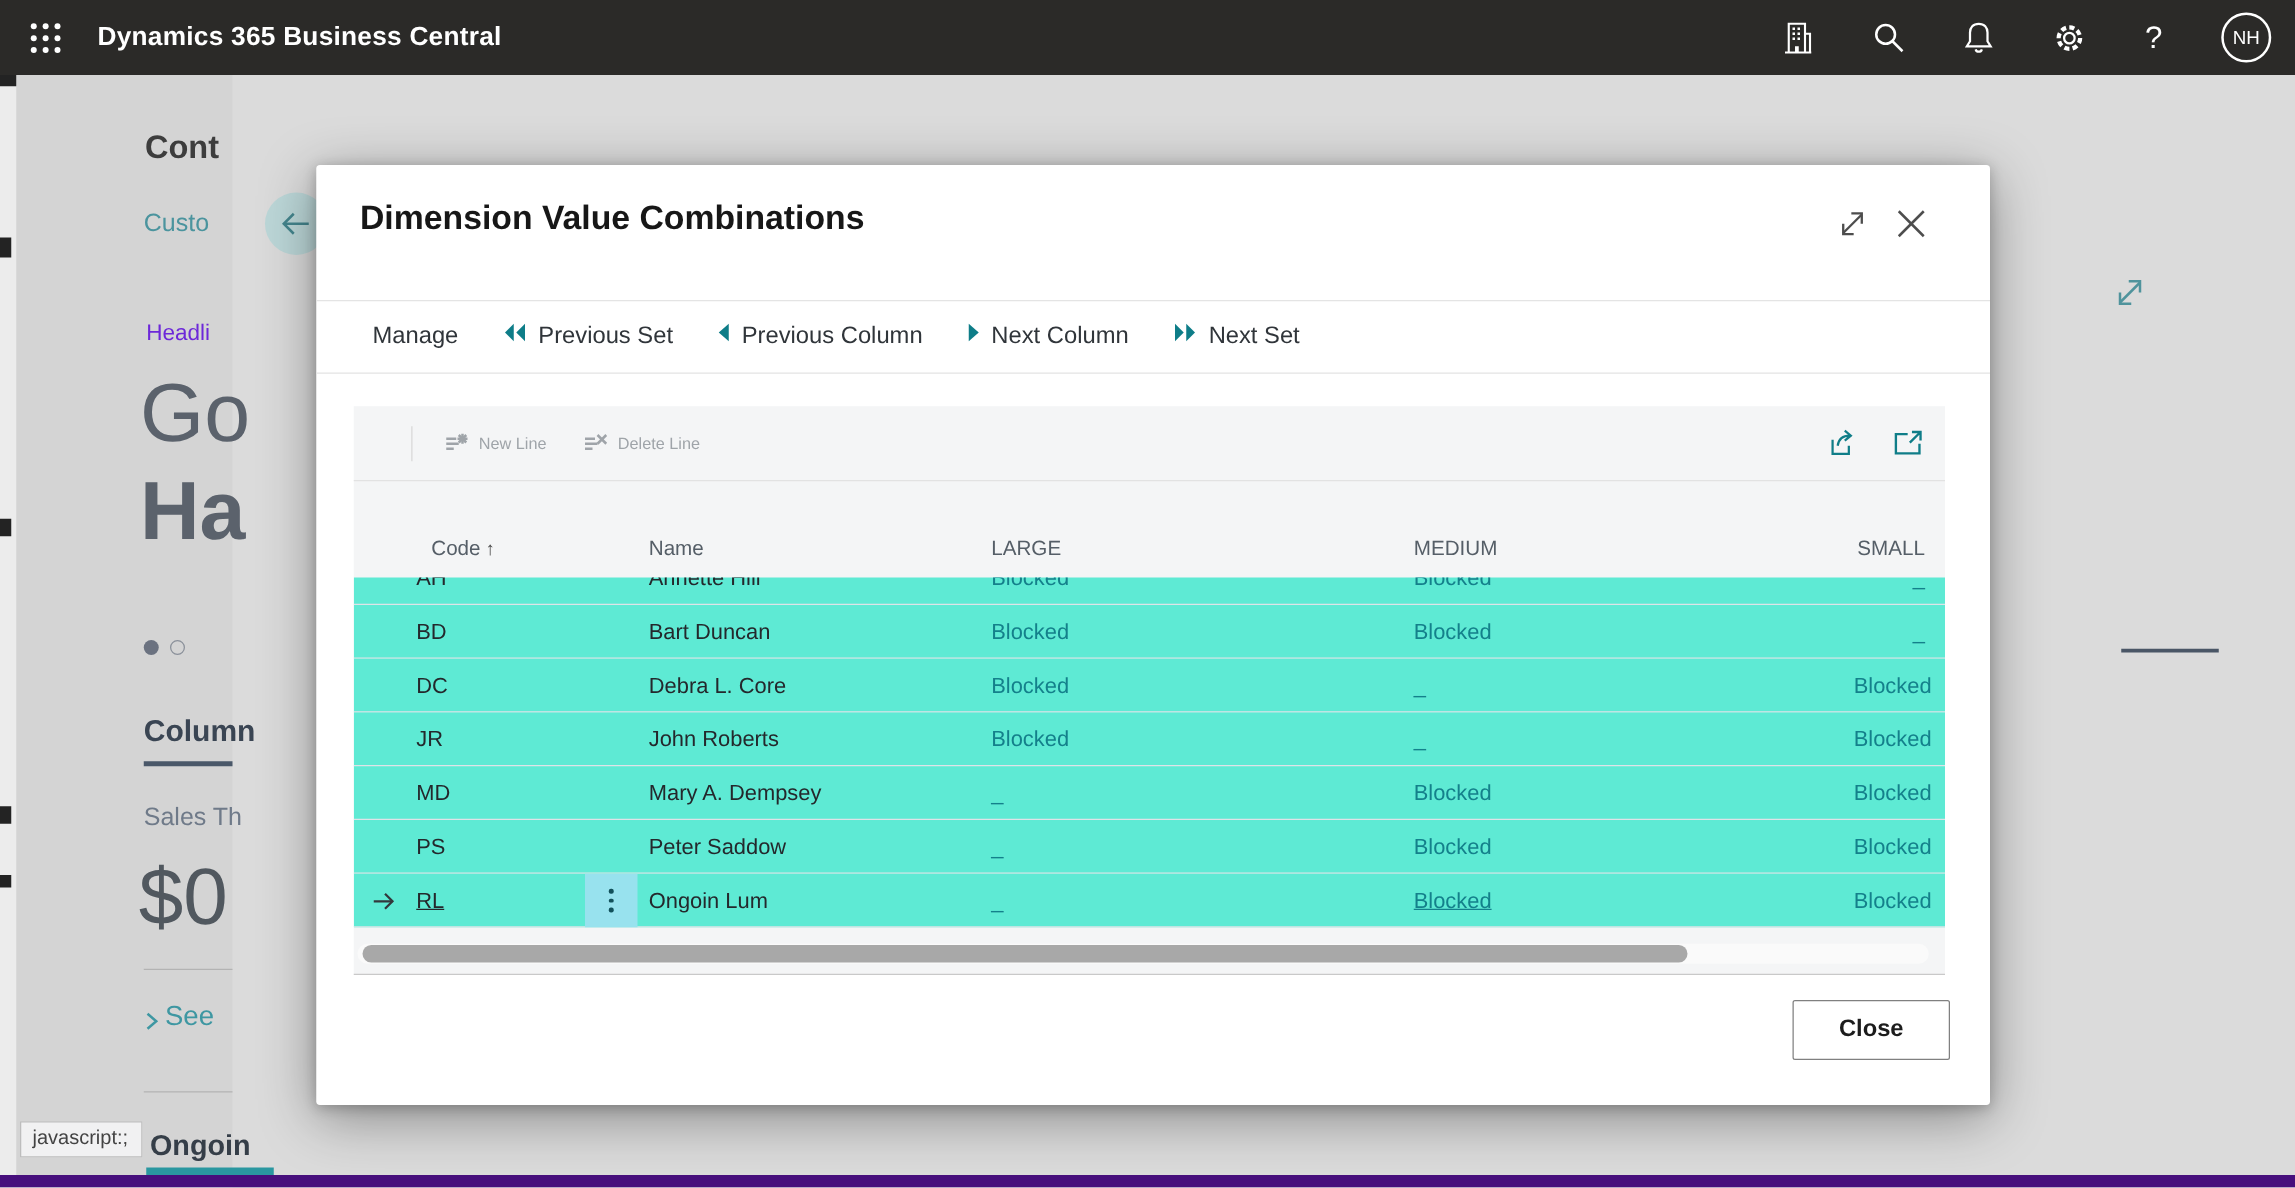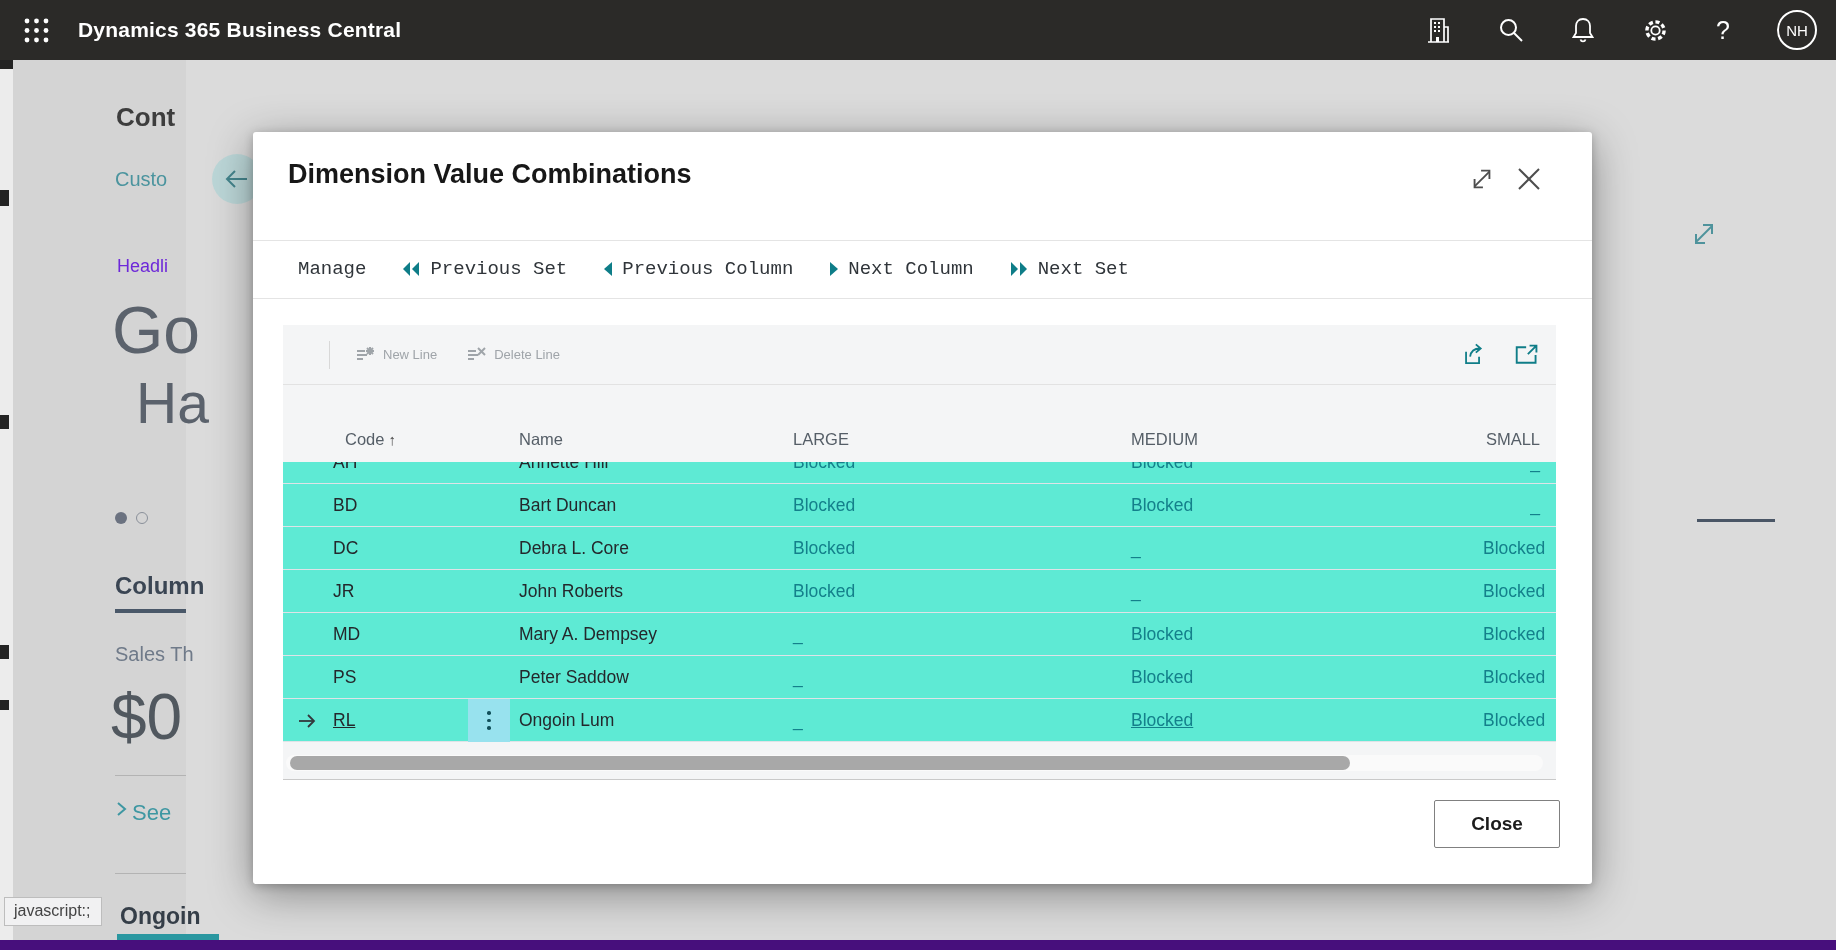--- a/index.html
+++ b/index.html
@@ -37,21 +37,21 @@
   #dialog { position:absolute; left:253px; top:132px; width:1339px; height:752px; background:#fff; z-index:10;
             border-radius:3px; box-shadow:0 10px 44px rgba(0,0,0,.38), 0 2px 10px rgba(0,0,0,.22); }
   #dlg-title { position:absolute; left:35px; top:27px; font-size:27px; font-weight:700; color:#171717; }
   .dlg-hicon { position:absolute; top:33px; width:28px; height:28px; color:#4d4d4d; cursor:pointer;
                display:flex; align-items:center; justify-content:center; }
   #dlg-expand { left:1215px; }
   #dlg-close { left:1262px; }
   #dlg-div1 { position:absolute; left:0; top:108px; width:1339px; border-top:1px solid #e4e4e4; }
   #dlg-toolbar { position:absolute; left:45px; top:108px; height:58px; display:flex; align-items:center; gap:36px;
                  font-size:19px; color:#30353a; }
-  .tbar-item { display:flex; align-items:center; gap:9px; cursor:pointer;font-family:Liberation Mono, monospace; }
+  .tbar-item { display:flex; align-items:flex-start; gap:9px; cursor:pointer; }
   .tbar-item svg { color:#0e7d88; }
   #dlg-div2 { position:absolute; left:0; top:166px; width:1339px; border-top:1px solid #e4e4e4; }
 
   
   #panel { position:absolute; left:30px; top:193px; width:1273px; height:455px; background:#f4f5f6;
            border-bottom:1px solid #c9c9c9; }
   #panel-titlebar { height:60px; display:flex; align-items:center; padding:0 16px 0 20px; border-bottom:1px solid #e2e2e2; }
   #panel-title { font-size:21px; font-weight:700; color:#3a4757; }
   #panel-vdiv { width:1px; height:28px; background:#d8d8d8; margin:0 26px; }
   .panel-action { display:flex; align-items:center; gap:8px; color:#9fa4a9; font-size:13px; margin-right:30px; cursor:default; }
@@ -81,21 +81,21 @@
   .menu-btn i { width:3.5px; height:3.5px; border-radius:50%; background:#11505a; }
 
   #hscroll { position:absolute; left:3px; top:430px; width:1257px; height:16px; background:#fafafa; border-radius:8px; }
   #hscroll-thumb { position:absolute; left:4px; top:1px; width:1060px; height:14px; border-radius:7px; background:#a8a8a8; cursor:pointer; }
 
   #close-btn { position:absolute; left:1181px; top:668px; width:126px; height:48px; background:#fff;
                border:1px solid #808080; border-radius:2px; font-family:"Liberation Sans",sans-serif;
                font-size:19px; font-weight:700; color:#1c1c1c; cursor:pointer; }
 
   
-  #status-bubble { position:absolute; left:4px; top:897px; z-index:26; background:#f1f1f2; border:1px solid #bdbdbd;
+  #status-bubble { position:absolute; left:16px; top:897px; z-index:26; background:#f1f1f2; border:1px solid #bdbdbd;
                    font-size:16px; color:#434343; padding:4px 11px 5px 9px; }
   #bottom-bar { position:absolute; left:0; top:940px; width:1836px; height:10px; background:#470f7c; z-index:25; }
   #ongoing-underline { position:absolute; left:117px; top:934px; width:102px; height:6px; background:#2a97a0; }
 </style>
 </head>
 <body>
 
 <div id="bg-page">
   <div id="bg-right-pane"></div>
   <div id="edge-strip">
@@ -103,32 +103,32 @@
     <div class="edge-mark" style="top:130px;height:16px;"></div>
     <div class="edge-mark" style="top:355px;height:14px;"></div>
     <div class="edge-mark" style="top:585px;height:14px;"></div>
     <div class="edge-mark" style="top:640px;height:10px;"></div>
   </div>
 
   <div class="bg-txt" style="left:116px;top:42px;font-size:26px;font-weight:700;color:#3d3d3d;">Cont</div>
   <div class="bg-txt" style="left:115px;top:108px;font-size:20px;color:#4b949e;">Custo</div>
   <div class="bg-txt" style="left:117px;top:196px;font-size:18px;color:#6d28d9;">Headli</div>
   <div class="bg-txt" style="left:112px;top:232px;font-size:66px;font-weight:300;color:#5b626c;">Go</div>
-  <div class="bg-txt" style="left:112px;top:310px;font-size:57px;font-weight:400;color:#5b626c;margin-left:24px;">Ha</div>
+  <div class="bg-txt" style="left:112px;top:310px;font-size:66px;font-weight:700;color:#5b626c;">Ha</div>
 
   <div class="abs" style="left:115px;top:452px;width:12px;height:12px;border-radius:50%;background:#6b7280;"></div>
   <div class="abs" style="left:136px;top:452px;width:12px;height:12px;border-radius:50%;border:1.5px solid #8a909a;"></div>
 
   <div class="bg-txt" style="left:115px;top:512px;font-size:24px;font-weight:700;color:#3a4553;">Column</div>
   <div class="abs" style="left:115px;top:549px;width:71px;height:4px;background:#4a5869;"></div>
   <div class="bg-txt" style="left:115px;top:583px;font-size:20px;color:#6f7a89;">Sales Th</div>
   <div class="bg-txt" style="left:111px;top:620px;font-size:64px;font-weight:300;color:#51585f;">$0</div>
   <div class="abs" style="left:115px;top:715px;width:71px;height:1px;background:#b3b3b3;"></div>
 
-  <div class="bg-txt" style="left:115px;top:740px;font-size:22px;color:#3e97a2;display:flex;align-items:flex-start;gap:4px;">
+  <div class="bg-txt" style="left:115px;top:740px;font-size:22px;color:#3e97a2;display:flex;align-items:flex-end;gap:4px;">
     <svg width="13" height="18" viewBox="0 0 13 18">
       <polyline points="3,3 10,9 3,15" fill="none" stroke="currentColor" stroke-width="2"></polyline>
     </svg>
     <span>See</span>
   </div>
   <div class="abs" style="left:115px;top:813px;width:71px;height:1px;background:#b3b3b3;"></div>
   <div class="bg-txt" style="left:120px;top:843px;font-size:23px;font-weight:700;color:#353e48;">Ongoin</div>
 
   <div id="bg-back-circle">
     <svg width="26" height="22" viewBox="0 0 26 22">

